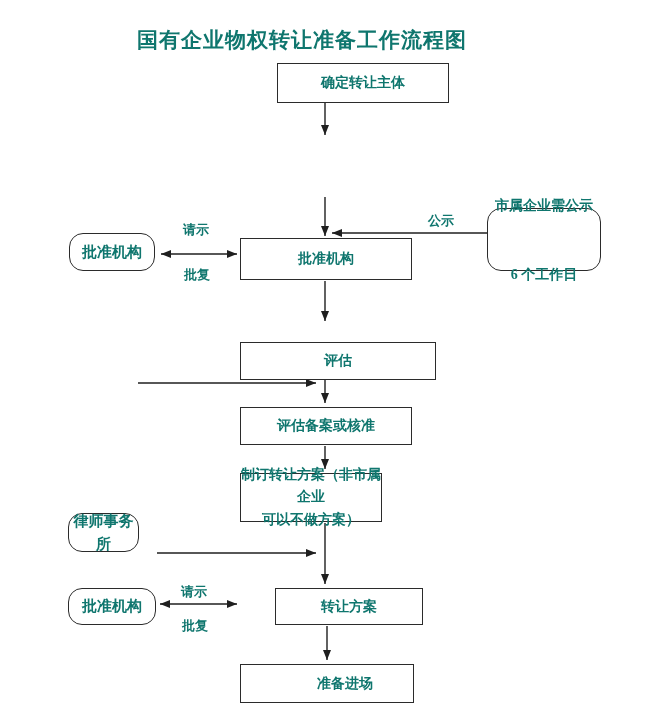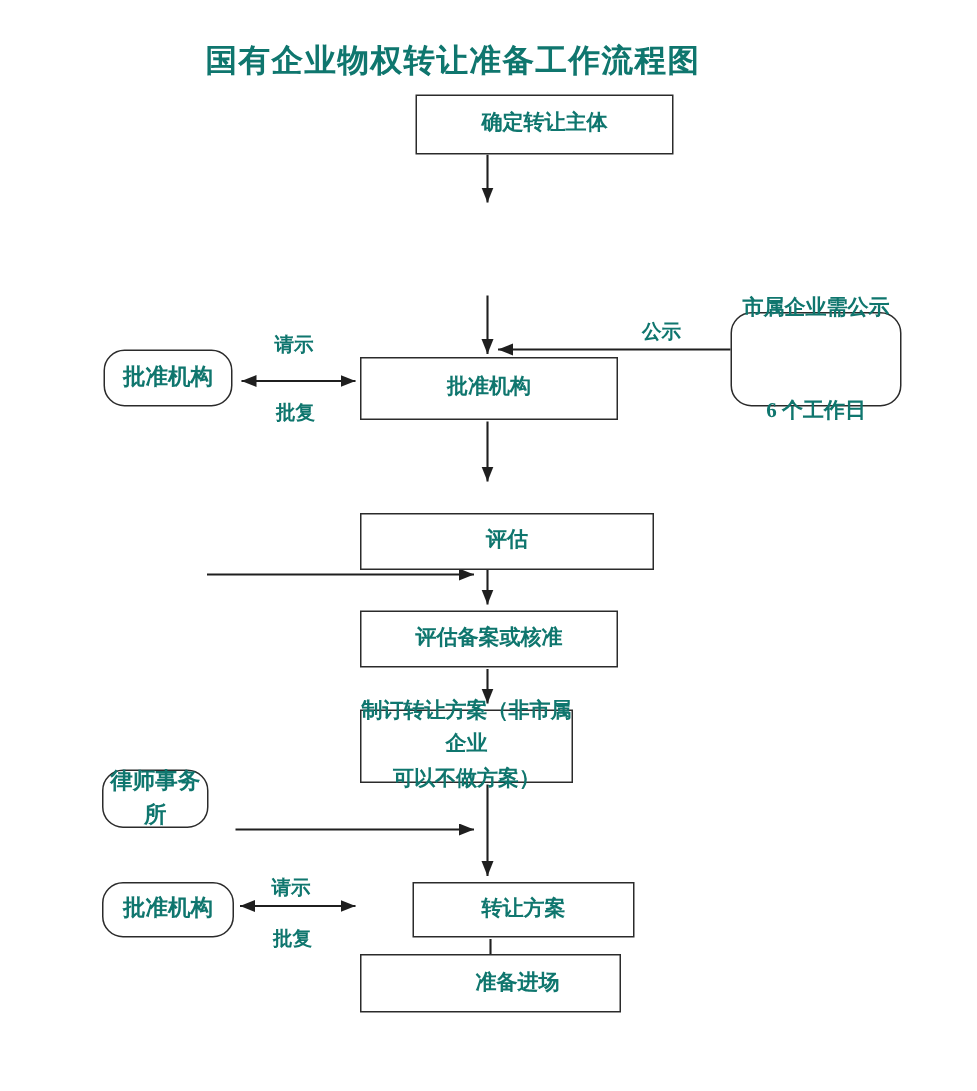--- a/index.html
+++ b/index.html
@@ -113,21 +113,21 @@
 
   <div class="flow-box" style="left:240px; top:473px; width:142px; height:49px; line-height:1.6;">
     <div>制订转让方案（非市属企业</div>
     <div>可以不做方案）</div>
   </div>
 
   <div class="flow-box" style="left:240px; top:588px; width:148px; height:37px;margin-left:35px;">
     <div>转让方案</div>
   </div>
 
-  <div class="flow-box" style="left:240px; top:636px; width:174px; height:39px;padding-left:36px;">
+  <div class="flow-box" style="left:240px; top:664px; width:174px; height:39px;padding-left:36px;">
     <div>准备进场</div>
   </div>
 
   <div class="side-node" style="left:69px; top:233px; width:86px; height:38px;">
     <div>批准机构</div>
   </div>
 
 
   <div class="side-node" style="left:68px; top:513px; width:71px; height:39px;">
     <div>律师事务所</div>

